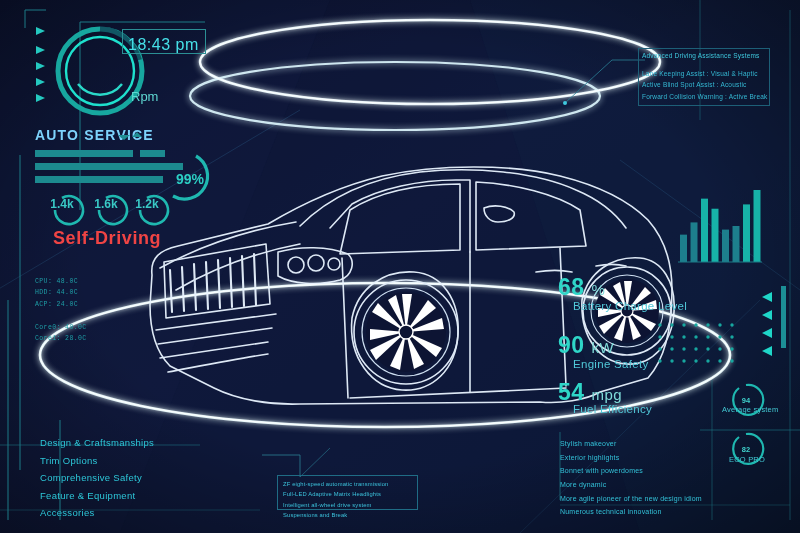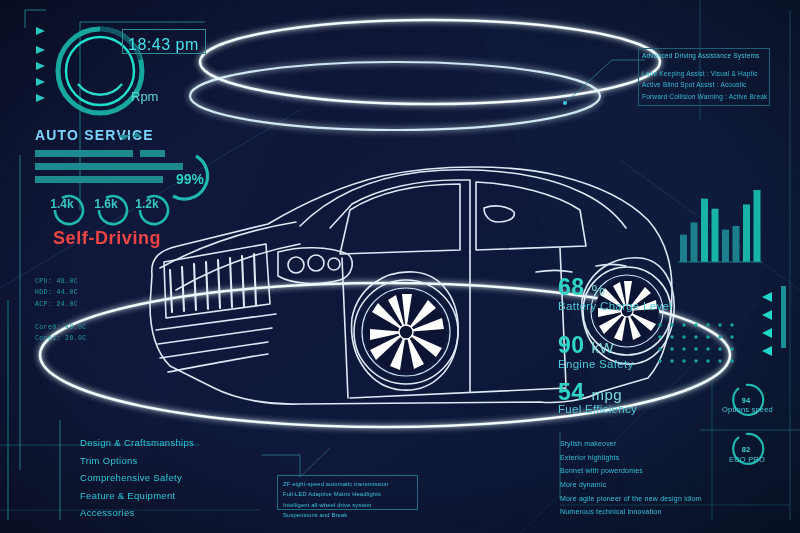--- a/index.html
+++ b/index.html
@@ -70,32 +70,32 @@
   
   #temps {
     position:absolute; left:35px; top:276px;
     font-family:"Liberation Mono", monospace;
     font-size:6.5px; color:#1e9ea6; line-height:1.75; letter-spacing:.4px;
   }
 
   
   #list-left {
     position:absolute; left:40px; top:434px;
-    font-size:9.5px; color:#2dc7d8; line-height:1.85; letter-spacing:.3px;margin-left:40px;
+    font-size:9.5px; color:#2dc7d8; line-height:1.85; letter-spacing:.3px;
   }
 
   
   #adas-box { position:absolute; left:638px; top:48px; width:132px; height:58px; border:1px solid #1d5f77; }
   #adas-title { position:absolute; left:642px; top:52px; font-size:6.5px; color:#3fc8dd; letter-spacing:.2px; }
   #adas-lines { position:absolute; left:642px; top:68px; font-size:6.5px; color:#35b9d4; line-height:1.75; letter-spacing:.2px; }
 
   
   .metric-val { position:absolute; font-size:23px; font-weight:bold; color:#2fd6c8; letter-spacing:.5px; }
   .metric-unit{ font-size:15px; font-weight:normal; color:#7fdbd9; }
-  .metric-cap { position:absolute; font-size:11.5px; color:#51c8d8; letter-spacing:.3px; }
+  .metric-cap { position:absolute; font-size:11.5px; color:#51c8d8; letter-spacing:.3px;margin-left:15px; }
   #m1v { left:558px; top:272px; }
   #m1c { left:558px; top:299px; }
   #m2v { left:558px; top:330px; }
   #m2c { left:558px; top:357px; }
   #m3v { left:558px; top:377px; }
   #m3c { left:558px; top:402px; }
 
   
   #spec-box { position:absolute; left:277px; top:475px; width:141px; height:35px; border:1px solid #1f6c85; }
   #spec-txt { position:absolute; left:283px; top:479px; font-size:5.8px; color:#3cc3dc; line-height:1.78; letter-spacing:.15px; }
@@ -445,19 +445,19 @@
 More agile pioneer of the new design idiom
 Numerous technical innovation</div>
 
   <svg class="lyr" viewBox="0 0 800 533">
     <path d="M746 385 A15 15 0 1 1 739 388" fill="none" stroke="#1fb8b0" stroke-width="2.2"></path>
     <path d="M746 434 A15 15 0 1 1 739 437" fill="none" stroke="#1fb8b0" stroke-width="2.2"></path>
   </svg>
   <div id="bdg1" class="badge">
       <span>94</span>
     </div>
-  <div id="bc1" class="badge-cap txt">Options speed</div>
+  <div id="bc1" class="badge-cap txt">Average system</div>
   <div id="bdg2" class="badge">
       <span>82</span>
     </div>
   <div id="bc2" class="badge-cap txt">ECO PRO</div>
 
 </div>
 
 </body></html>

